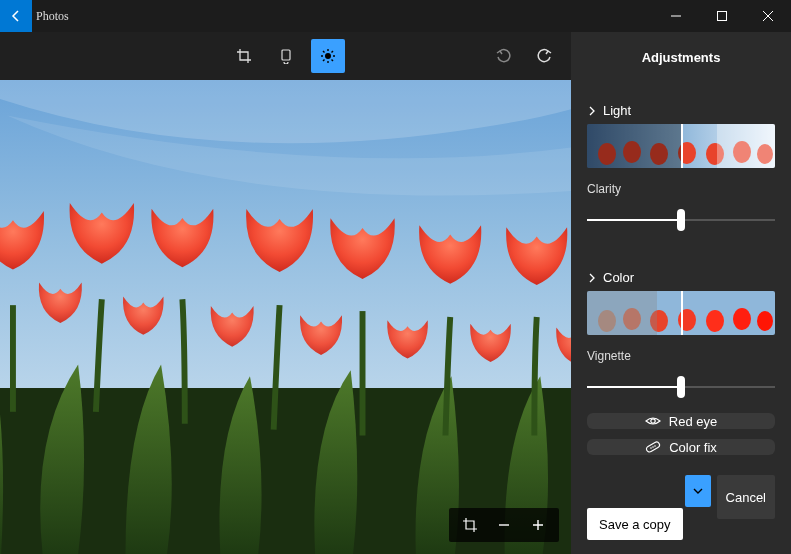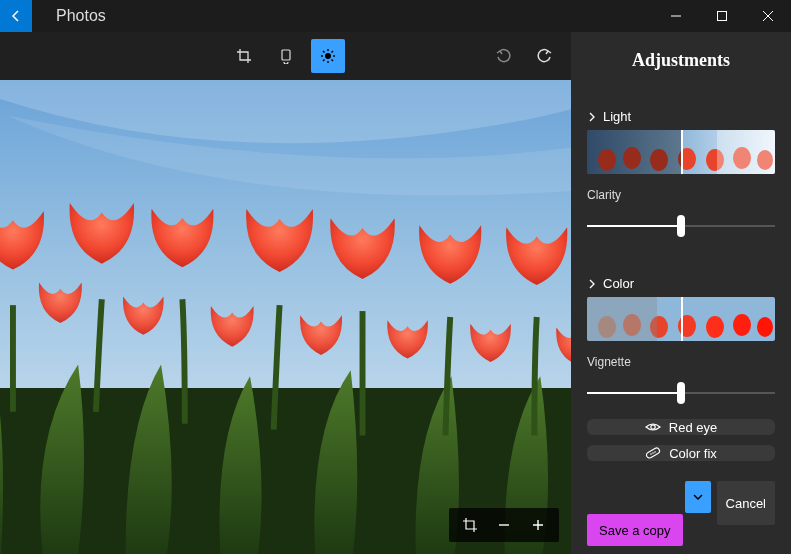--- a/index.html
+++ b/index.html
@@ -1,21 +1,21 @@
 <!DOCTYPE html>
 <html><head>
 <meta charset="utf-8">
 <style>
   * { box-sizing: border-box; margin: 0; padding: 0; font-family: "Segoe UI", sans-serif; user-select: none; }
   body { width: 791px; height: 554px; background: #202020; color: #fff; overflow: hidden; display: flex; flex-direction: column; }
 
   
   .titlebar { height: 32px; display: flex; align-items: stretch; background: #1c1c1c; }
   .back-btn { width: 32px; background: #0078d4; display: flex; align-items: center; justify-content: center; }
-  .app-title { flex: 0 0 auto; padding: 0 24px; display: flex; align-items: center; font-size: 16px; color: #ddd; }
+  .app-title { flex: 0 0 auto; padding: 0 4px; display: flex; align-items: center; font-size: 12px; color: #ddd; font-family: Liberation Serif, serif; }
   .titlebar-spacer { flex: 1; }
   .win-btn { width: 46px; display: flex; align-items: center; justify-content: center; }
 
   
   .workspace { flex: 1; display: flex; overflow: hidden; }
 
   
   .editor { flex: 1; display: flex; flex-direction: column; background: #202020; }
 
   .toolbar { height: 48px; display: flex; align-items: center; justify-content: center; position: relative; }
@@ -25,38 +25,38 @@
   .tb-right { position: absolute; right: 18px; display: flex; gap: 22px; }
 
   .canvas { flex: 1; display: flex; align-items: stretch; overflow: hidden; position: relative; }
   .photo { width: 100%; height: 100%; }
 
   .zoom-ctrl { position: absolute; right: 12px; bottom: 12px; height: 34px; background: #000b; display: flex; align-items: center; padding: 0 4px; border-radius: 2px; }
   .zoom-btn { width: 34px; height: 34px; display: flex; align-items: center; justify-content: center; }
 
   
   .panel { width: 220px; background: #2b2b2b; display: flex; flex-direction: column; overflow-y: auto; }
-  .panel-title { text-align: center; font-size: 18px; font-weight: 600; padding: 18px 0 14px; font-family: Liberation Serif, serif; }
+  .panel-title { text-align: center; font-size: 13px; font-weight: 600; padding: 18px 0 14px; }
   .section { padding: 0 16px 14px; }
   .section-header { display: flex; align-items: center; gap: 6px; font-size: 13px; padding: 4px 0 6px; margin-top: 20px; }
   .chev { display: inline-block; transform: rotate(0deg); }
 
   .preview-strip { width: 188px; height: 44px; position: relative; border-radius: 2px; overflow: hidden; }
   .preview-marker { position: absolute; top: 0; bottom: 0; width: 2px; background: #fff; left: 50%; }
 
   .slider-label { font-size: 12px; color: #ddd; margin-bottom: 12px; }
   .slider { position: relative; height: 24px; display: flex; align-items: center; }
   .slider-track { height: 2px; width: 100%; background: #555; position: relative; }
   .slider-fill { position: absolute; height: 2px; background: #fff; left: 0; }
   .slider-thumb { position: absolute; width: 8px; height: 22px; background: #fff; border-radius: 4px; top: 50%; transform: translate(-50%, -50%); }
 
   .panel-btn { width: 188px; height: 34px; margin: 0 auto 10px; background: #3a3a3a; border-radius: 6px; display: flex; align-items: center; justify-content: center; gap: 8px; font-size: 13px; }
 
   .footer { padding: 10px 16px 14px; display: flex; gap: 6px; margin-top: auto; }
-  .save-btn { flex: 0 0 auto; height: 32px; background: #d946ef; color: #000; font-size: 13px; padding: 0 12px; display: flex; align-items: center; border-radius: 2px; margin-top: 33px; }
+  .save-btn { flex: 0 0 auto; height: 32px; background: #ffffff; color: #000; font-size: 13px; padding: 0 12px; display: flex; align-items: center; border-radius: 2px; margin-top: 33px; }
   .save-chev { width: 26px; height: 32px; background: #3aa0ff; display: flex; align-items: center; justify-content: center; border-radius: 2px; margin-left: -4px; }
   .cancel-btn { flex: 1; height: 44px; background: #3a3a3a; display: flex; align-items: center; justify-content: center; font-size: 13px; border-radius: 2px; }
 
   svg { display: block; }
 </style>
 </head>
 <body>
 
 <div class="titlebar">
   <div class="back-btn">

